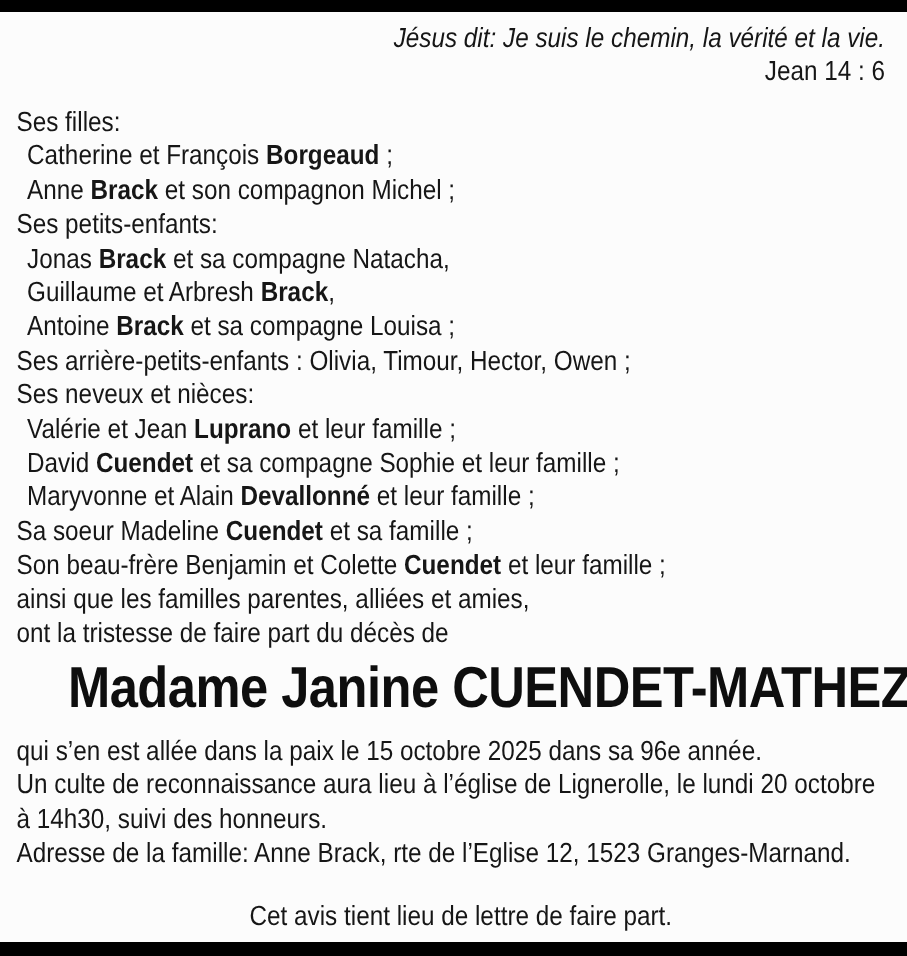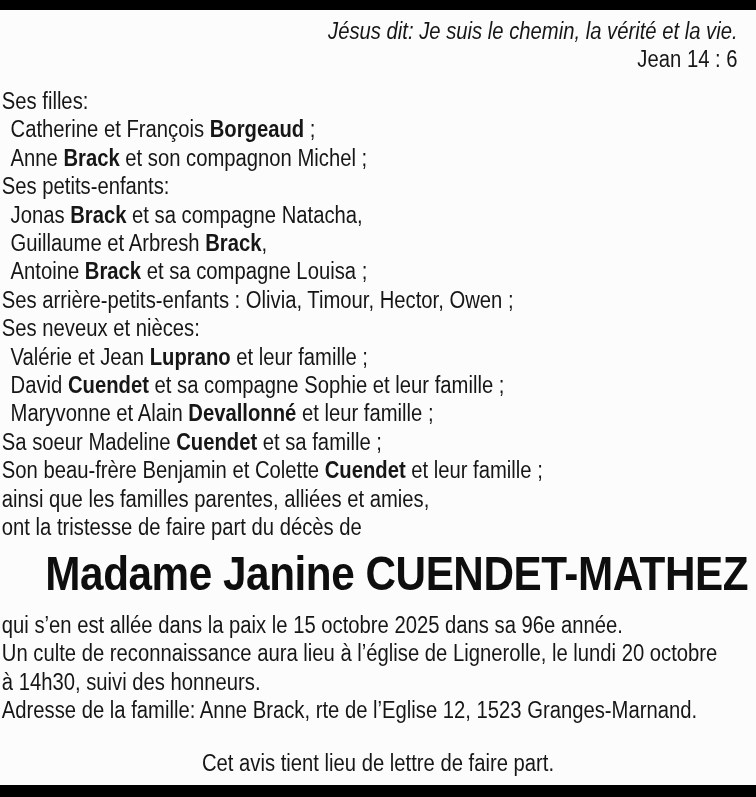--- a/index.html
+++ b/index.html
@@ -21,21 +21,21 @@
     left: 0;
     right: 0;
     background: #000000;
   }
   .bar.top { top: 0; height: 10px; }
   .bar.bottom { bottom: 0; height: 12px; }
 
   .content {
     position: absolute;
     top: 10px;
-    left: 0;
+    left: 12px;
     right: 0;
     padding: 7px 0 0 0;
     overflow: hidden;
   }
 
   
   .cond-l { transform: scaleX(0.88); transform-origin: left top; }
   .cond-r { transform: scaleX(0.88); transform-origin: right top; }
   .cond-c { transform: scaleX(0.88); transform-origin: center top; }
 

